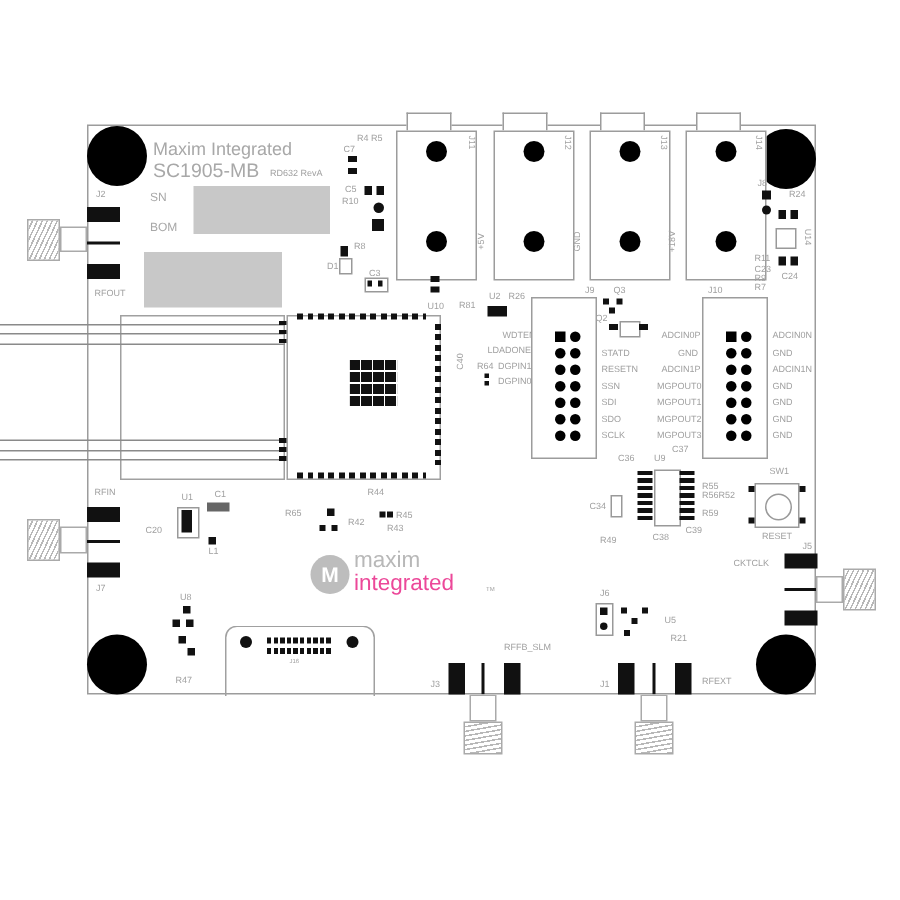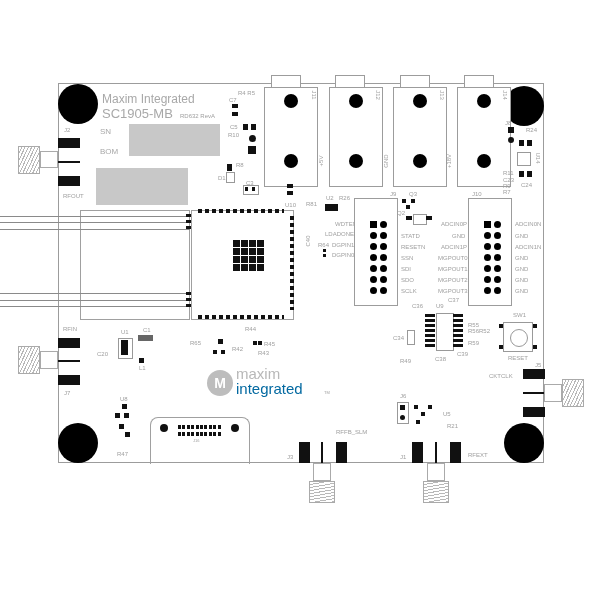--- a/index.html
+++ b/index.html
@@ -271,21 +271,21 @@
 <div class="pad" style="left:213px;top:350px;width:4px;height:4px;"></div>
 <div class="pad" style="left:221px;top:350px;width:4px;height:4px;"></div>
 <div class="lbl" style="left:232px;top:346px;">R42</div>
 <div class="lbl" style="left:264px;top:341px;">R45</div>
 <div class="lbl" style="left:258px;top:350px;">R43</div>
 <div class="pad" style="left:253px;top:341px;width:4px;height:4px;"></div>
 <div class="pad" style="left:258px;top:341px;width:4px;height:4px;"></div>
 
 <div class="abs" style="left:207px;top:370px;width:26px;height:26px;border-radius:50%;background:#bdbdbd;color:#fff;font-size:14px;font-weight:bold;text-align:center;line-height:26px;">M</div>
 <div class="lbl-big" style="left:236px;top:366px;font-size:15px;color:#b8b8b8;">maxim</div>
-<div class="lbl-big" style="left:236px;top:381px;font-size:15px;color:#0369a1;">integrated</div>
+<div class="lbl-big" style="left:236px;top:381px;font-size:15px;color:#ec4899;">integrated</div>
 <div class="lbl" style="left:324px;top:391px;font-size:4px;">TM</div>
 
 <div class="lbl" style="left:120px;top:396px;">U8</div>
 <div class="pad" style="left:122px;top:404px;width:5px;height:5px;"></div>
 <div class="pad" style="left:115px;top:413px;width:5px;height:5px;"></div>
 <div class="pad" style="left:124px;top:413px;width:5px;height:5px;"></div>
 <div class="pad" style="left:119px;top:424px;width:5px;height:5px;"></div>
 <div class="pad" style="left:125px;top:432px;width:5px;height:5px;"></div>
 <div class="lbl" style="left:117px;top:451px;">R47</div>
 

